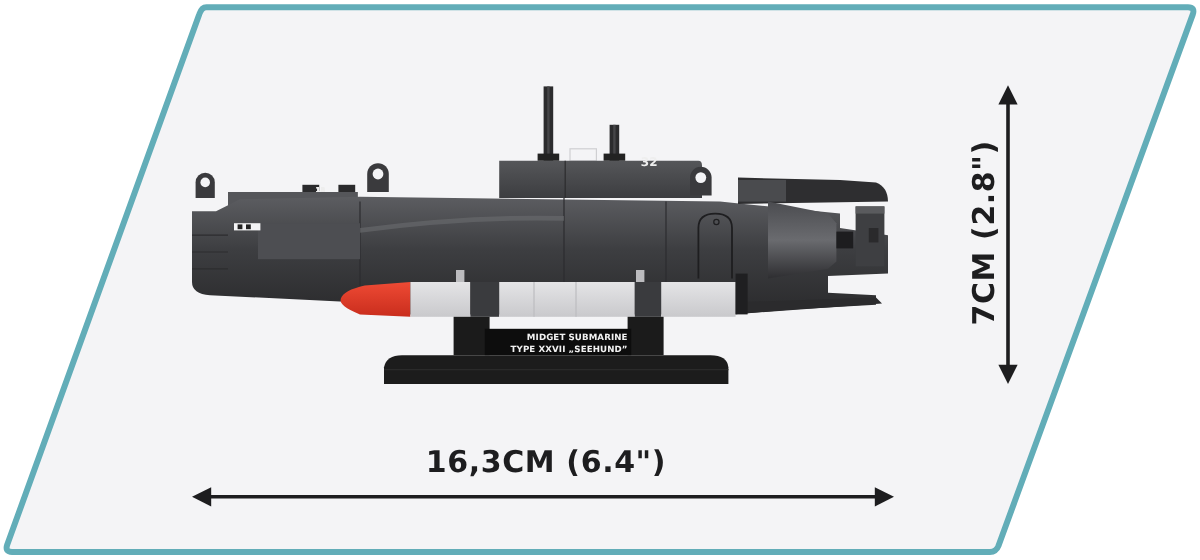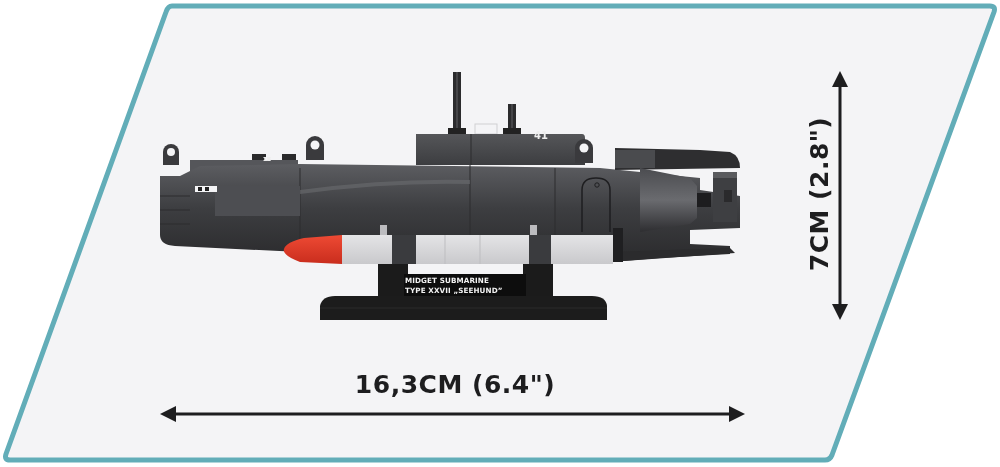--- a/index.html
+++ b/index.html
@@ -8,21 +8,21 @@
   .dim-label {
     position: absolute; font-family: "DejaVu Sans", sans-serif; font-weight: bold;
     color: #1d1d1f; font-size: 25px; letter-spacing: 0.5px; white-space: nowrap;
   }
   .dim-width { left: 345px; top: 370px; width: 220px; text-align: center; }
   .dim-height {
     left: 812px; top: 195px; width: 180px; text-align: center;
     transform-origin: 0 0; transform: translate(0, 0) rotate(-90deg);
   }
   .plate-text {
-    position: absolute; left: 405px; top: 276px; width: 118px; text-align: left;
+    position: absolute; left: 405px; top: 276px; width: 118px; text-align: right;
     font-family: "DejaVu Sans", sans-serif; font-weight: bold; color: #f2f2f2;
     font-size: 7.2px; line-height: 10px; letter-spacing: 0.1px;
   }
   .hull-num {
     position: absolute; font-family: "DejaVu Sans", sans-serif; font-weight: bold;
     color: #eeeeee; font-size: 10px;
   }
   .side-num {
     position: absolute; font-family: "DejaVu Sans", sans-serif; font-weight: bold;
     color: #eeeeee; font-size: 5.5px; line-height: 9px; width: 10px; text-align: center;
@@ -151,21 +151,21 @@
       <path d="M745,414 L729,406 L729,422 Z" stroke="none"></path>
     </g>
     <g fill="#1d1d1f" stroke="#1d1d1f">
       <line x1="840" y1="82" x2="840" y2="310" stroke-width="3"></line>
       <path d="M840,71 L832,87 L848,87 Z" stroke="none"></path>
       <path d="M840,320 L832,304 L848,304 Z" stroke="none"></path>
     </g>
   </svg>
 
   
-  <div class="hull-num" style="left:534px; top:130px;">41</div>
+  <div class="hull-num" style="left:534px; top:130px;">32</div>
 
   <div style="position:absolute; left:262px; top:155px;">
     <div class="side-num">15</div>
     <div class="side-num">15</div>
     <div class="side-num">14</div>
     <div class="side-num">13</div>
     <div class="side-num">12</div>
   </div>
 
   <div class="plate-text">

